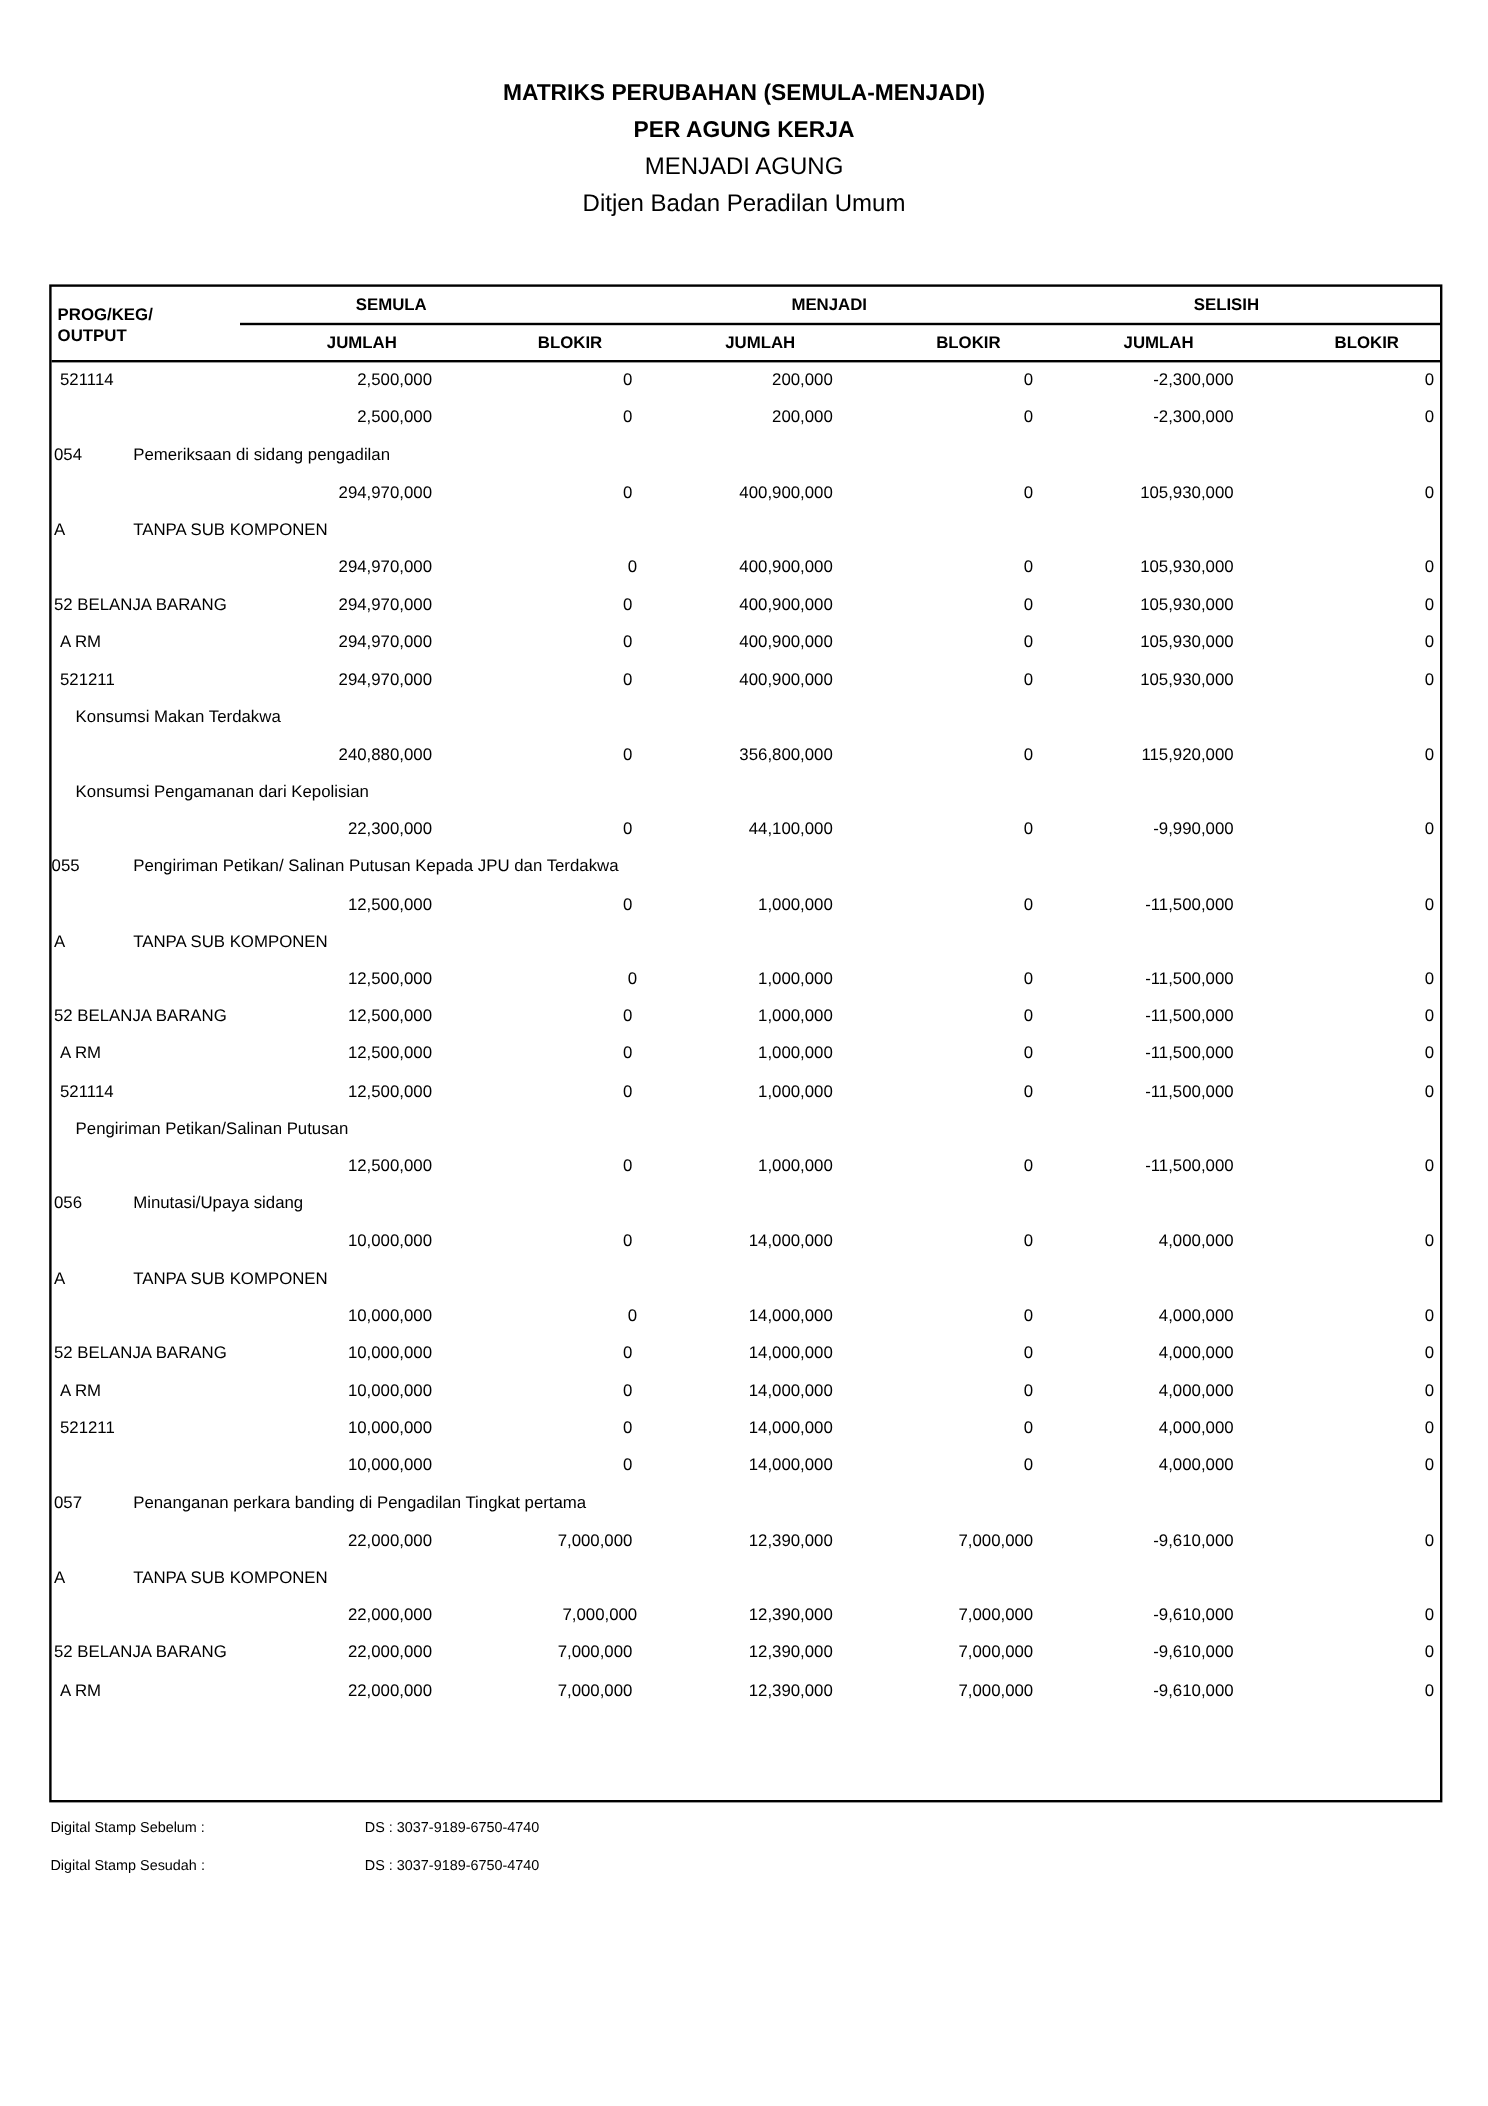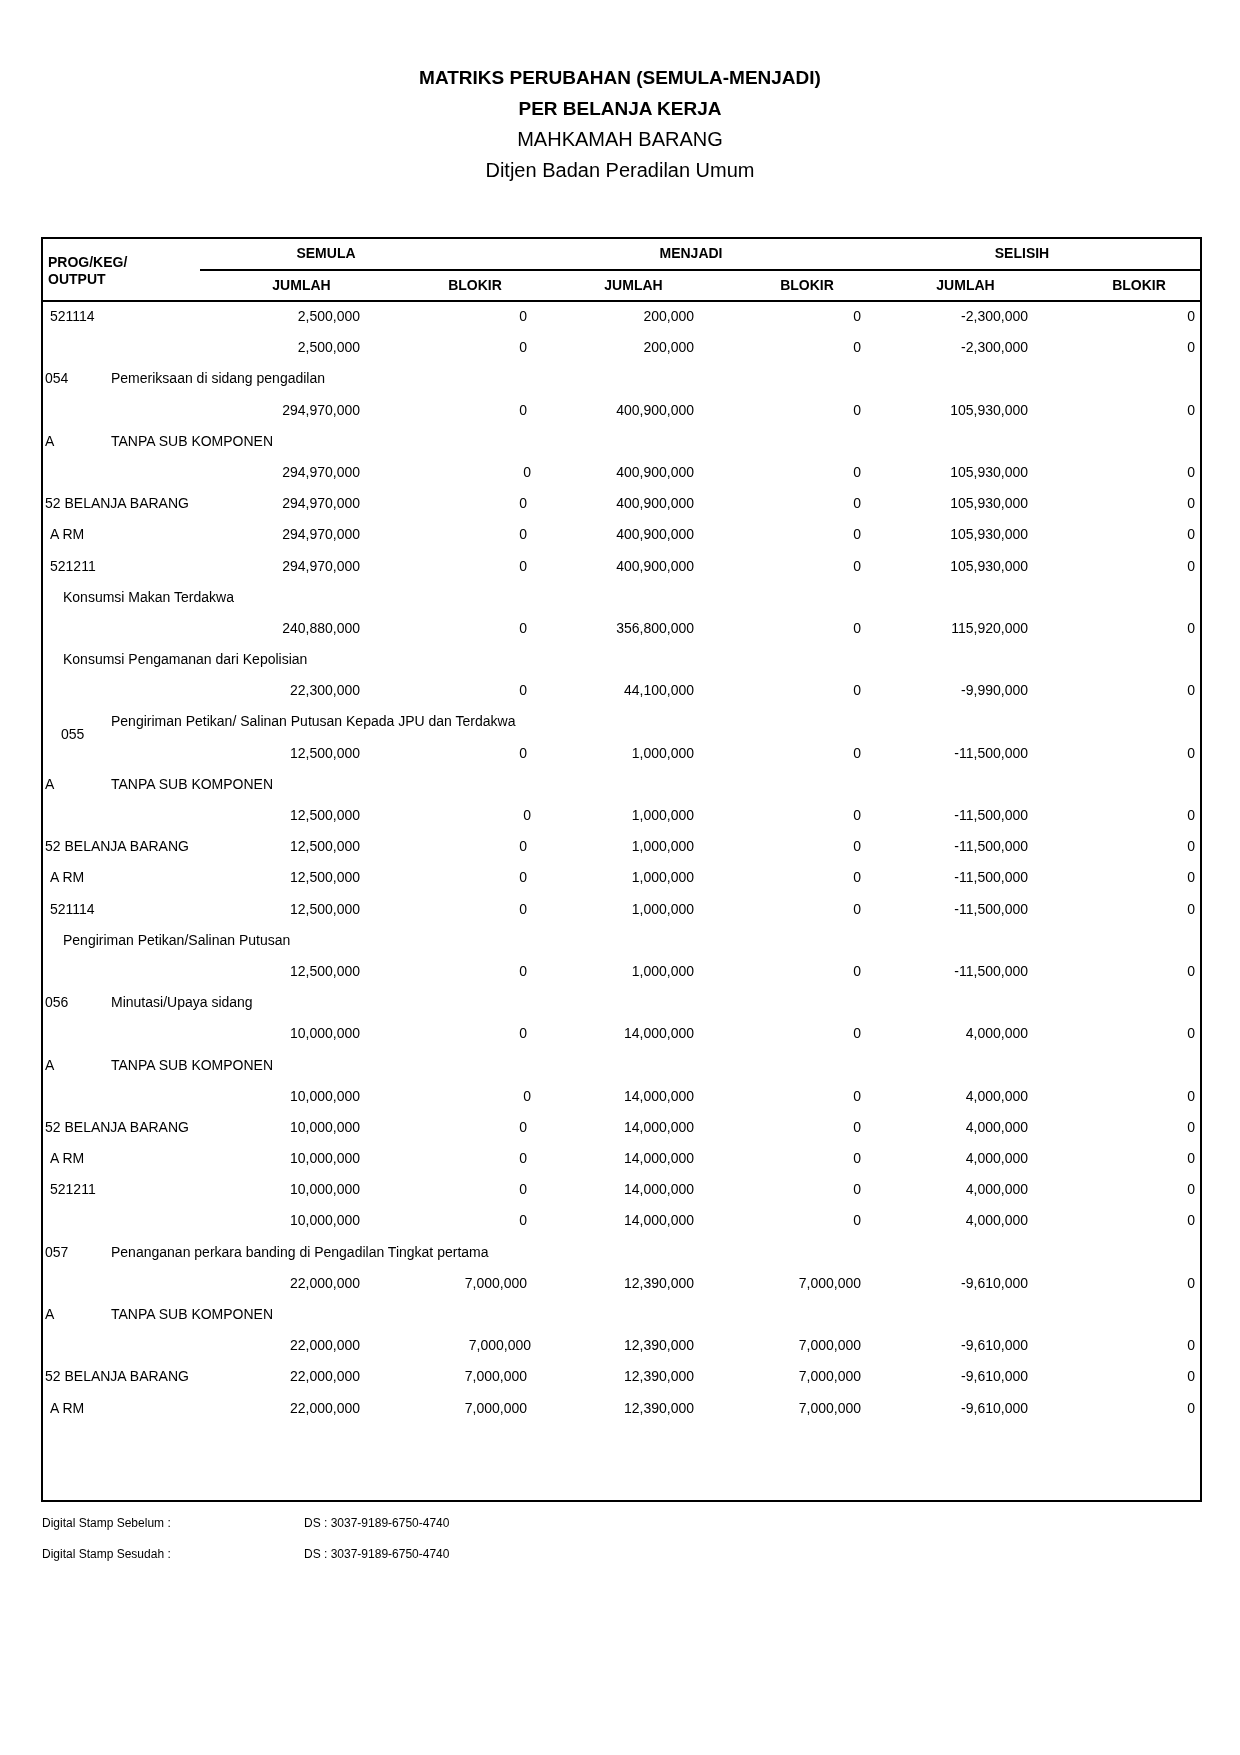--- a/index.html
+++ b/index.html
@@ -30,22 +30,22 @@
   .footer { position: absolute; left: 42px; top: 1508px; font-size: 12px; }
   .footer-row { position: relative; height: 31px; line-height: 31px; width: 600px; }
   .footer-key { position: absolute; left: 0; }
   .footer-val { position: absolute; left: 262px; }
 </style>
 </head>
 <body>
 
 <div class="title-block">
   <div class="title-line t-bold">MATRIKS PERUBAHAN (SEMULA-MENJADI)</div>
-  <div class="title-line t-bold">PER BELANJA KERJA</div>
-  <div class="title-line t-norm">MAHKAMAH BARANG</div>
+  <div class="title-line t-bold">PER AGUNG KERJA</div>
+  <div class="title-line t-norm">MENJADI AGUNG</div>
   <div class="title-line t-norm">Ditjen Badan Peradilan Umum</div>
 </div>
 
 <div class="table">
   <div class="hdr-prog">
     <div>PROG/KEG/</div>
     <div>OUTPUT</div>
   </div>
   <div class="hdr-group" style="left:228px;width:110px;">SEMULA</div>
   <div class="hdr-group" style="left:593px;width:110px;">MENJADI</div>
@@ -145,21 +145,21 @@
       </div>
       <div class="row">
         <span class="cell num" style="right: 840px;">22,300,000</span>
         <span class="cell num" style="right: 673px;">0</span>
         <span class="cell num" style="right: 506px;">44,100,000</span>
         <span class="cell num" style="right: 339px;">0</span>
         <span class="cell num" style="right: 172px;">-9,990,000</span>
         <span class="cell num" style="right: 5px;">0</span>
       </div>
       <div class="row">
-        <span class="cell" style="left: 18px; margin-top: 13px;">055</span>
+        <span class="cell" style="left: 0;">055</span>
         <span class="cell" style="left: 68px;">Pengiriman Petikan/ Salinan Putusan Kepada JPU dan Terdakwa</span>
       </div>
       <div class="row">
         <span class="cell num" style="right: 840px;">12,500,000</span>
         <span class="cell num" style="right: 673px;">0</span>
         <span class="cell num" style="right: 506px;">1,000,000</span>
         <span class="cell num" style="right: 339px;">0</span>
         <span class="cell num" style="right: 172px;">-11,500,000</span>
         <span class="cell num" style="right: 5px;">0</span>
       </div>

